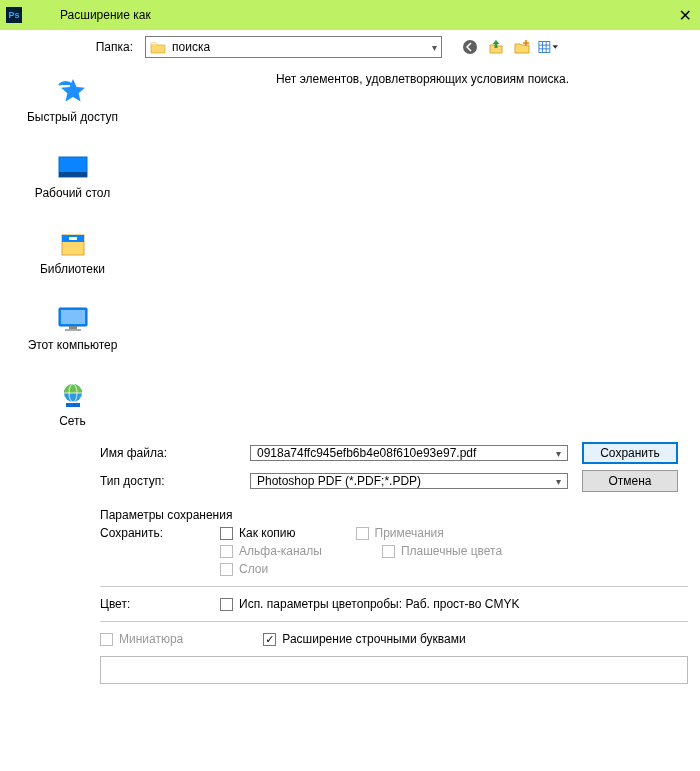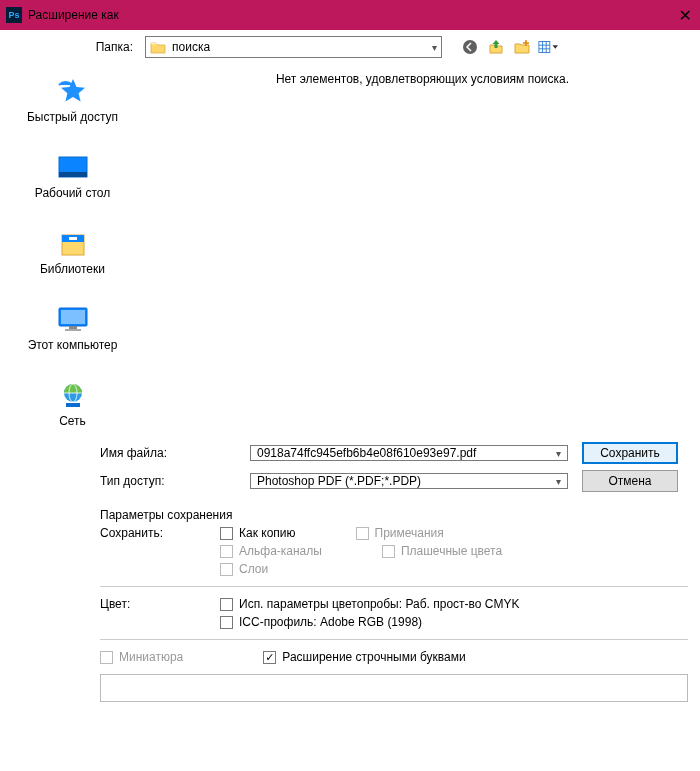--- a/index.html
+++ b/index.html
@@ -11,21 +11,22 @@
     color: #000;
     width: 700px;
     height: 771px;
     overflow: hidden;
   }
   .titlebar {
     display: flex;
     align-items: center;
     height: 30px;
     padding: 0 8px 0 6px;
-    background: #be185d;
+    background: #bef264;
+    gap: 32px;
   }
   .titlebar .ps-icon {
     width: 16px; height: 16px;
     background: #001e36;
     color: #31a8ff;
     font-size: 9px;
     font-weight: bold;
     display: flex;
     align-items: center;
     justify-content: center;
@@ -392,24 +393,20 @@
 
   <hr class="hr">
 
   <div class="opt-grid">
     <div class="col-label">Цвет:</div>
     <div class="col-checks">
       <div class="chk">
         <div class="box"></div>
         <span class="txt">Исп. параметры цветопробы:  Раб. прост-во CMYK</span>
       </div>
-      <div class="chk">
-        <div class="box"></div>
-        <span class="txt">ICC-профиль:  Adobe RGB (1998)</span>
-      </div>
     </div>
   </div>
 
   <hr class="hr">
 
   <div class="bottom-row">
     <div class="chk disabled">
       <div class="box"></div>
       <span class="txt">Миниатюра</span>
     </div>

